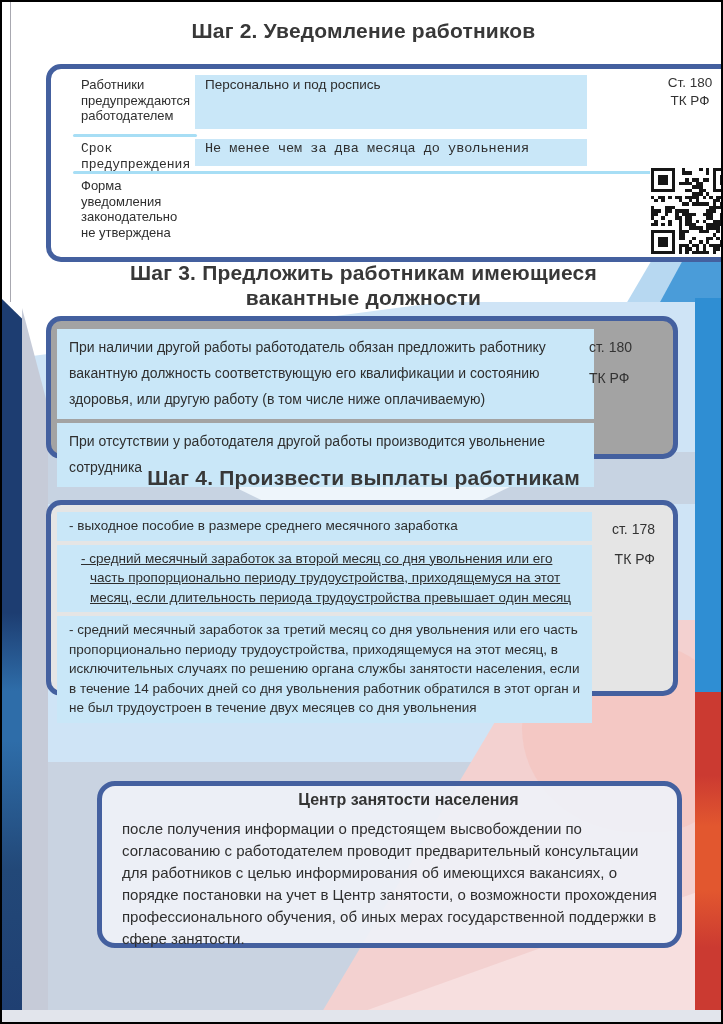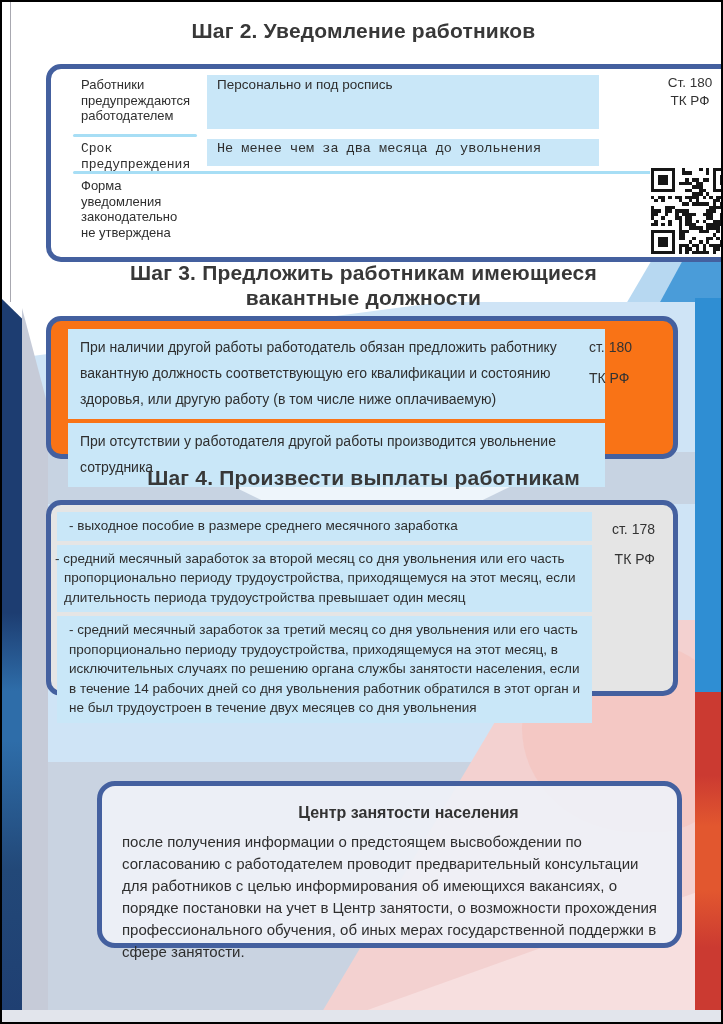--- a/index.html
+++ b/index.html
@@ -44,29 +44,29 @@
   
   .content { position: absolute; inset: 0; z-index: 1; }
   .step-title { position: absolute; left: 0; width: 723px; text-align: center;
                 font-weight: bold; font-size: 21px; color: #383838; letter-spacing: .2px; }
   .t2 { top: 17px; }
   .t3 { top: 258px; line-height: 25px; }
   .t4 { top: 464px; }
 
   .box { position: absolute; border: 5px solid #44609f; border-radius: 15px; background: #ffffff; }
   .box1 { left: 44px; top: 62px;  width: 704px; height: 198px; padding: 6px 0 0 22px; }
-  .box2 { left: 44px; top: 314px; width: 632px; height: 143px; background: #f97316; padding: 8px 0 0 17px; }
+  .box2 { left: 44px; top: 314px; width: 632px; height: 143px; background: #a3a3a3; padding: 8px 0 0 6px; }
   .box3 { left: 44px; top: 498px; width: 632px; height: 196px; background: #e5e5e5; padding: 7px 0 0 6px; }
   .box4 { left: 95px; top: 779px; width: 585px; height: 167px; background: rgba(238,240,246,.94);
           border-radius: 18px; }
 
   
   .trow { display: flex; }
   .trow .lbl { width: 120px; padding: 2px 2px 0 8px; font-size: 13px; line-height: 15.5px; }
-  .trow .val { width: 392px; margin-left: 14px; background: #c9e7f8;
+  .trow .val { width: 392px; margin-left: 2px; background: #c9e7f8;
                padding: 2px 10px 0 10px; font-size: 13.5px; line-height: 16px; }
   .r1 { height: 57px; }
   .r2 { height: 30px; font-family: Liberation Mono, monospace; }
   .r3 { height: 86px; }
   .r1 .val, .r2 .val { height: calc(100% - 3px); }
   .r3 .val { height: 83px; }
   .sep { height: 3px; background: #a7def5; margin: 2px 0; border-radius: 2px; }
   .sep-label { width: 124px; }
   .sep-full  { width: 612px; }
   .ref { position: absolute; text-align: center; font-size: 13.5px; line-height: 18px; color: #333; }
@@ -74,24 +74,24 @@
   .ref2 { right: 16px; top: 11px; width: 68px; line-height: 31px; text-align: left; font-size: 14px; }
   .ref3 { right: 18px; top: 9px;  width: 62px; line-height: 30px; text-align: right; font-size: 14px; }
   .qr { position: absolute; right: 7px; bottom: 3px; width: 88px; height: 86px; background: #fff; }
   .qr svg { width: 100%; height: 100%; }
 
   
   .cell { background: #c9e7f8; margin-bottom: 4px; color: #2e2e2e; }
   .box2 .cell { width: 537px; font-size: 14px; line-height: 26px; padding: 5px 26px 7px 12px; }
   .box2 .cell:last-child { padding-bottom: 9px; }
   .box3 .cell { width: 535px; font-size: 13.5px; line-height: 19.5px; padding: 4px 12px 5px 12px; }
-  .box3 .cell.hang { padding-left: 7px; text-indent: -9px; }
-
-  
-  .ec-title { margin-top: 18px; text-align: center; font-weight: bold; font-size: 16px; color: #333; padding-left: 38px; }
+  .box3 .cell.hang { padding-left: 33px; text-indent: -9px; text-decoration: underline; }
+
+  
+  .ec-title { margin-top: 5px; text-align: center; font-weight: bold; font-size: 16px; color: #333; padding-left: 38px; }
   .ec-text  { margin: 9px 12px 0 20px; font-size: 15px; line-height: 22px; color: #2e2e2e; }
 </style>
 </head>
 <body>
 
 <div class="page">
 
   <div class="bg bg-left-line"></div>
   <div class="bg bg-wedge-topright-light"></div>
   <div class="bg bg-wedge-topright-med"></div>

